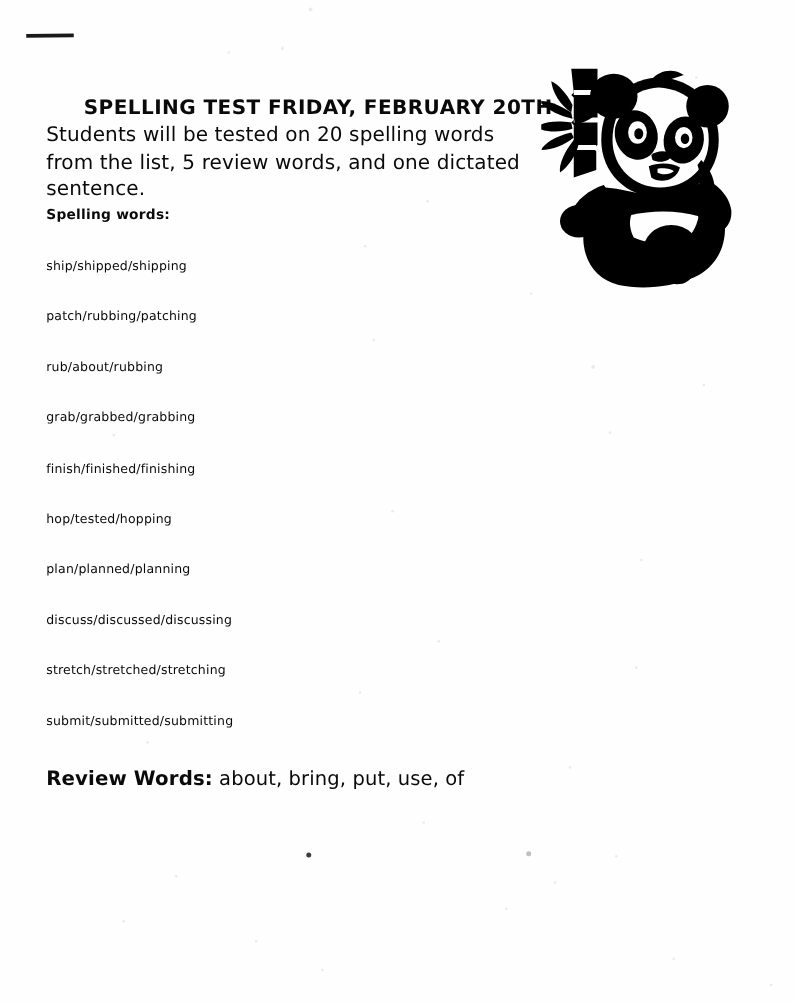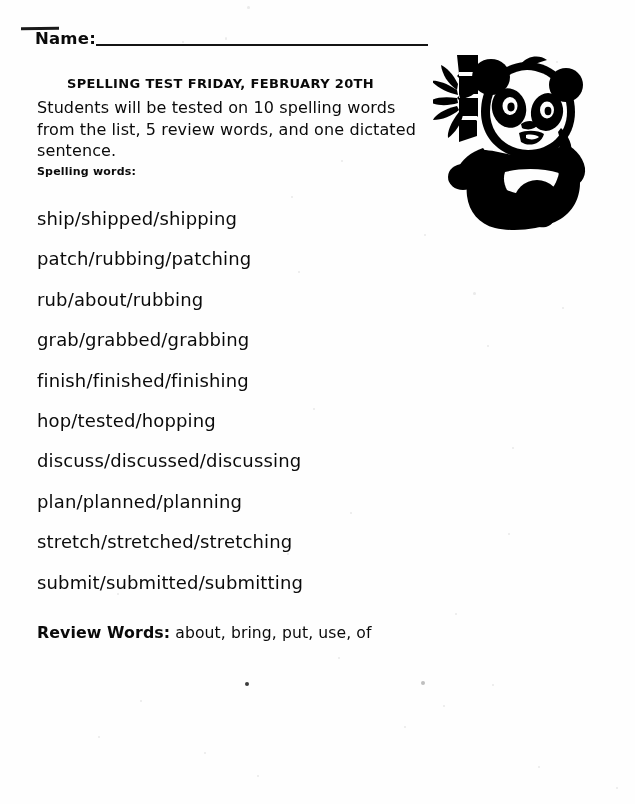--- a/index.html
+++ b/index.html
@@ -54,21 +54,21 @@
     height: 0;
     border-bottom: 2.2px solid #141414;
     margin-bottom: 2px;
   }
 
   
   #doc-title {
     position: absolute;
     left: 67px;
     top: 77px;
-    font-size: 13px;
+    font-size: 16px;
     font-weight: 800;
     letter-spacing: .35px;
     white-space: nowrap;
     line-height: 1.1;
   }
 
   
   #intro {
     position: absolute;
     left: 37px;
@@ -94,33 +94,32 @@
     position: absolute;
     left: 37px;
     top: 208px;
     width: 360px;
     list-style: none;
     margin: 0;
     padding: 0;
   }
   #word-list li {
     height: 40.4px;
-    font-size: 18px;
+    font-size: 10px;
     letter-spacing: .15px;
     white-space: nowrap;
   }
 
   
   .word-group {
     position: absolute;
     left: 37px;
     font-size: 15.6px;
     letter-spacing: .1px;
     white-space: nowrap;
-    margin-top: 10px;
   }
   #review-group  { top: 613px; }
   #challenge-group { top: 656px; }
   .group-label {
     font-weight: 800;
     font-size: 15.8px;
   }
   .group-words {
     font-weight: 400;
   }
@@ -135,40 +134,36 @@
   }
   #panda-art svg { display: block; width: 100%; height: 100%; }
 </style>
 </head>
 <body>
 
 <div id="page">
 
   <div id="scan-dash"></div>
 
-  <div id="name-row">
-    <span id="name-label">Name:</span>
-    <span id="name-rule"></span>
-  </div>
 
   <div id="doc-title">SPELLING TEST FRIDAY, FEBRUARY 20TH</div>
 
-  <div id="intro">Students will be tested on 10 spelling words from the list, 5 review words, and one dictated sentence.</div>
+  <div id="intro">Students will be tested on 20 spelling words from the list, 5 review words, and one dictated sentence.</div>
 
   <div id="spelling-heading">Spelling words:</div>
 
   <ul id="word-list">
     <li>ship/shipped/shipping</li>
     <li>patch/rubbing/patching</li>
     <li>rub/about/rubbing</li>
     <li>grab/grabbed/grabbing</li>
     <li>finish/finished/finishing</li>
     <li>hop/tested/hopping</li>
+    <li>plan/planned/planning</li>
     <li>discuss/discussed/discussing</li>
-    <li>plan/planned/planning</li>
     <li>stretch/stretched/stretching</li>
     <li>submit/submitted/submitting</li>
   </ul>
 
   <div class="word-group" id="review-group">
     <span class="group-label">Review Words:</span><span class="group-words"> about, bring, put, use, of</span>
   </div>
 
 
   <div id="panda-art">

